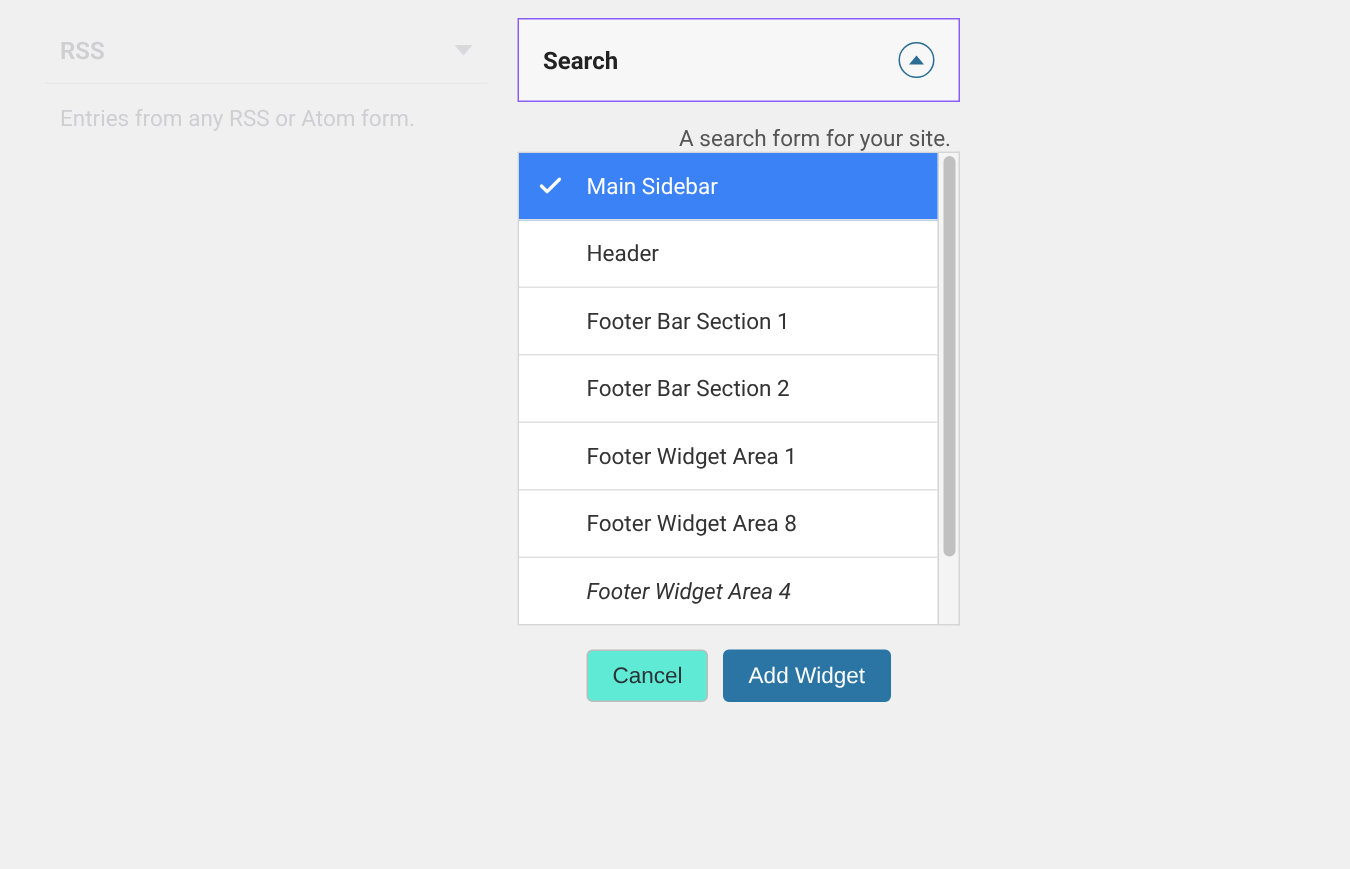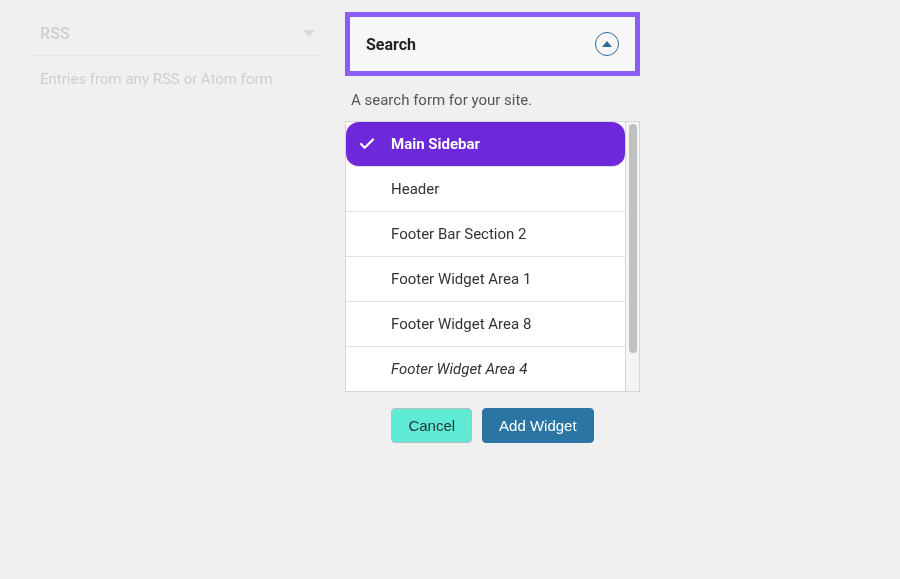--- a/index.html
+++ b/index.html
@@ -42,21 +42,21 @@
     .widget-rss-desc {
       padding: 12px 10px;
       color: #cfcfd2;
       font-size: 15px;
       line-height: 1.5;
     }
     .widget-search-panel {
       width: 295px;
     }
     .panel-header {
-      border: 5px solid #8b5cf6;
+      border: 1px solid #8b5cf6;
       background: #f7f7f7;
       padding: 15px 16px;
       display: flex;
       justify-content: space-between;
       align-items: center;
       cursor: pointer;
     }
     .panel-header .title {
       color: #222;
       font-size: 16px;
@@ -73,46 +73,46 @@
     }
     .chev-up {
       width: 0;
       height: 0;
       border-left: 5px solid transparent;
       border-right: 5px solid transparent;
       border-bottom: 6px solid #2b6d94;
       margin-top: -1px;
     }
     .panel-desc {
-      padding: 15px 6px 12px;
+      padding: 15px 6px 0;
       color: #555;
       font-size: 15px;
+      text-align: right;
     }
     .list-container {
       display: flex;
     }
     .area-list {
       flex: 1;
       border: 1px solid #d5d5d5;
       background: #fff;
     }
     .area-item {
       padding: 13px 12px 13px 45px;
       border-bottom: 1px solid #e0e0e0;
       font-size: 15px;
       color: #333;
       cursor: pointer;
       position: relative;
     }
     .area-item:last-child { border-bottom: none; font-style: italic; }
     .area-item.selected {
-      background: #6d28d9;
+      background: #3b82f6;
       color: #fff;
-      font-weight: 700;
-      border-radius: 13px;
+      font-weight: 400;
     }
     .area-item.selected svg {
       position: absolute;
       left: 12px;
       top: 50%;
       transform: translateY(-50%);
     }
     .scrollbar {
       width: 14px;
       background: #f4f4f4;
@@ -173,20 +173,21 @@
       </span>
     </div>
     <div class="panel-desc">A search form for your site.</div>
 
     <div class="list-container">
       <div class="area-list" id="area-list">
           <div class="area-item selected"><svg width="18" height="18" viewBox="0 0 24 24" fill="none" stroke="white" stroke-width="3" stroke-linecap="round" stroke-linejoin="round">
               <polyline points="20 6 9 17 4 12"></polyline>
             </svg><span>Main Sidebar</span></div>
           <div class="area-item"><span>Header</span></div>
+          <div class="area-item"><span>Footer Bar Section 1</span></div>
           <div class="area-item"><span>Footer Bar Section 2</span></div>
           <div class="area-item"><span>Footer Widget Area 1</span></div>
           <div class="area-item"><span>Footer Widget Area 8</span></div>
           <div class="area-item"><span>Footer Widget Area 4</span></div>
         </div>
       <div class="scrollbar">
         <div class="scrollbar-thumb"></div>
       </div>
     </div>
 

